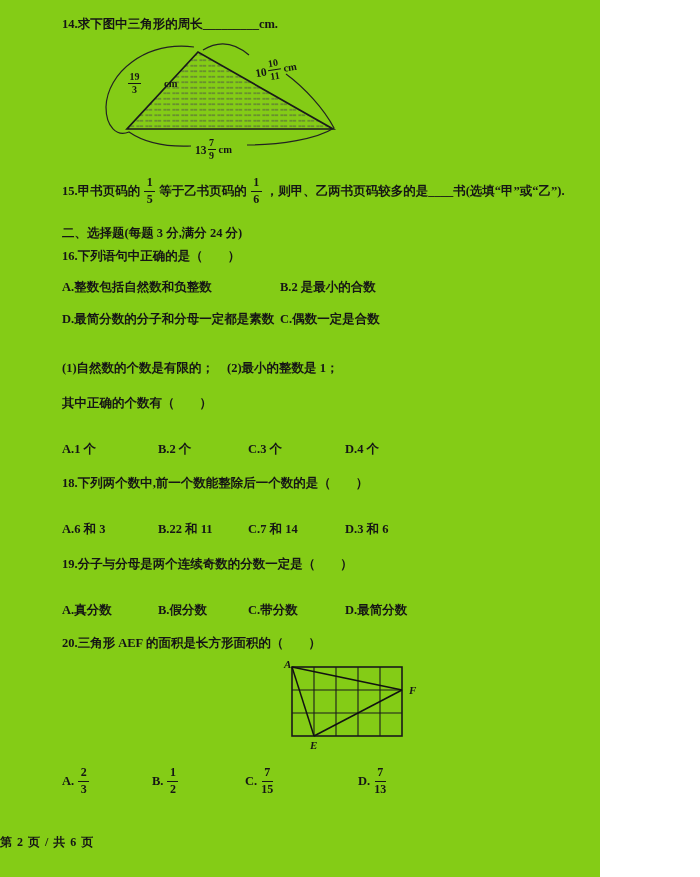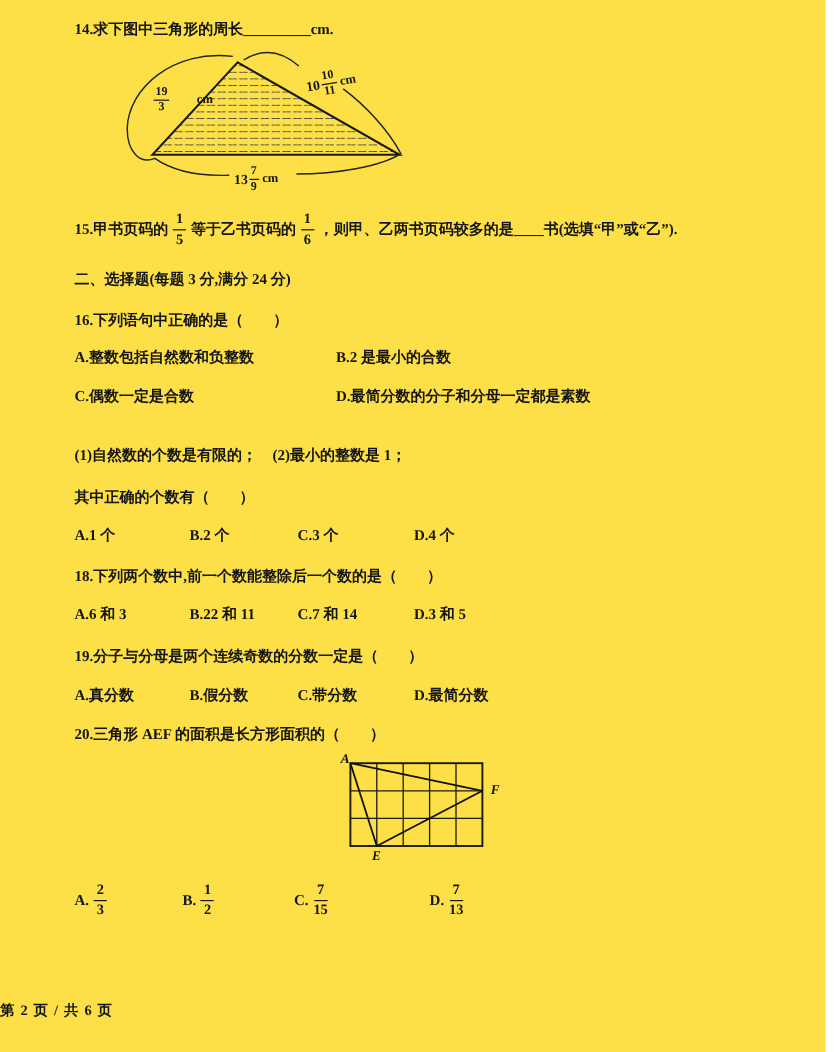--- a/index.html
+++ b/index.html
@@ -1,17 +1,17 @@
 <!DOCTYPE html>
 <html><head>
 <meta charset="utf-8">
 <style>
   html,body{margin:0;padding:0;background:#ffffff;}
   .page{
-    position:relative;width:688px;height:877px;background:#fde047;overflow:hidden;
+    position:relative;width:600px;height:877px;background:#84cc16;overflow:hidden;
     color:#151515;font-family:"Liberation Serif", serif;font-weight:600;font-size:12.5px;
   }
   .content{position:absolute;left:62px;top:16px;right:38px;}
   .line{line-height:17px;white-space:nowrap;}
 
   
   .fs{display:inline-flex;flex-direction:column;align-items:center;line-height:1.08;font-size:10px;vertical-align:middle;}
   .fs .n{border-bottom:1px solid #151515;padding:0 1.5px 0.5px;}
   .fs .d{padding-top:0.5px;}
   .ifrac{display:inline-flex;flex-direction:column;align-items:center;line-height:1.12;font-size:12px;vertical-align:middle;margin:0 4px;}
@@ -23,28 +23,28 @@
 
   
   .fig-tri{position:relative;width:310px;height:126px;margin:8px 0 0 33px;}
   .fig-tri svg{position:absolute;left:0;top:0;}
   .fig-label{position:absolute;display:flex;align-items:center;font-size:11px;}
 
   
   .q15row{display:flex;align-items:center;margin-top:6px;height:36px;white-space:nowrap;}
 
   .sec{margin-top:16px;}
-  .stem16{margin-top:17px;}
+  .stem16{margin-top:6px;}
   .opts2{display:grid;grid-template-columns:203px auto;row-gap:14px;margin-top:14px;gap:15px;}
   .stem17{margin-top:16px;}
   .items2{display:grid;grid-template-columns:165px auto;}
   .items2.first{margin-top:32px;}
   .items2.second{margin-top:17px;}
   .mid17{margin-top:18px;}
-  .opts4{display:grid;grid-template-columns:96px 90px 97px auto;margin-top:15px;}
+  .opts4{display:grid;grid-template-columns:96px 90px 97px auto;margin-top:29px;}
   .stem18{margin-top:17px;}
   .stem19{margin-top:18px;}
   .stem20{margin-top:16px;}
   .var{font-style:italic;padding:0 1px;}
 
   
   .fig-grid{position:relative;width:150px;height:95px;margin:9px 0 0 222px;}
   .fig-grid svg{position:absolute;left:0;top:0;}
   .gl{position:absolute;font-style:italic;font-weight:700;font-size:11px;line-height:1;}
 
@@ -112,42 +112,42 @@
       </span>
       <span>，则甲、乙两书页码较多的是____书(选填“甲”或“乙”).</span>
     </div>
 
     <div class="line sec">二、选择题(每题 3 分,满分 24 分)</div>
 
     <div class="line stem16">16.下列语句中正确的是（　　）</div>
     <div class="opts2">
       <span class="line">A.整数包括自然数和负整数</span>
       <span class="line">B.2 是最小的合数</span>
+      <span class="line">D.最简分数的分子和分母一定都是素数</span>
       <span class="line">C.偶数一定是合数</span>
-      <span class="line">D.最简分数的分子和分母一定都是素数</span>
     </div>
 
     <div class="items2 first">
       <span class="line">(1)自然数的个数是有限的；</span>
       <span class="line">(2)最小的整数是 1；</span>
     </div>
     <div class="line mid17">其中正确的个数有（　　）</div>
     <div class="opts4">
       <span class="line">A.1 个</span>
       <span class="line">B.2 个</span>
       <span class="line">C.3 个</span>
       <span class="line">D.4 个</span>
     </div>
 
     <div class="line stem18">18.下列两个数中,前一个数能整除后一个数的是（　　）</div>
     <div class="opts4">
       <span class="line">A.6 和 3</span>
       <span class="line">B.22 和 11</span>
       <span class="line">C.7 和 14</span>
-      <span class="line">D.3 和 5</span>
+      <span class="line">D.3 和 6</span>
     </div>
 
     <div class="line stem19">19.分子与分母是两个连续奇数的分数一定是（　　）</div>
     <div class="opts4">
       <span class="line">A.真分数</span>
       <span class="line">B.假分数</span>
       <span class="line">C.带分数</span>
       <span class="line">D.最简分数</span>
     </div>
 

